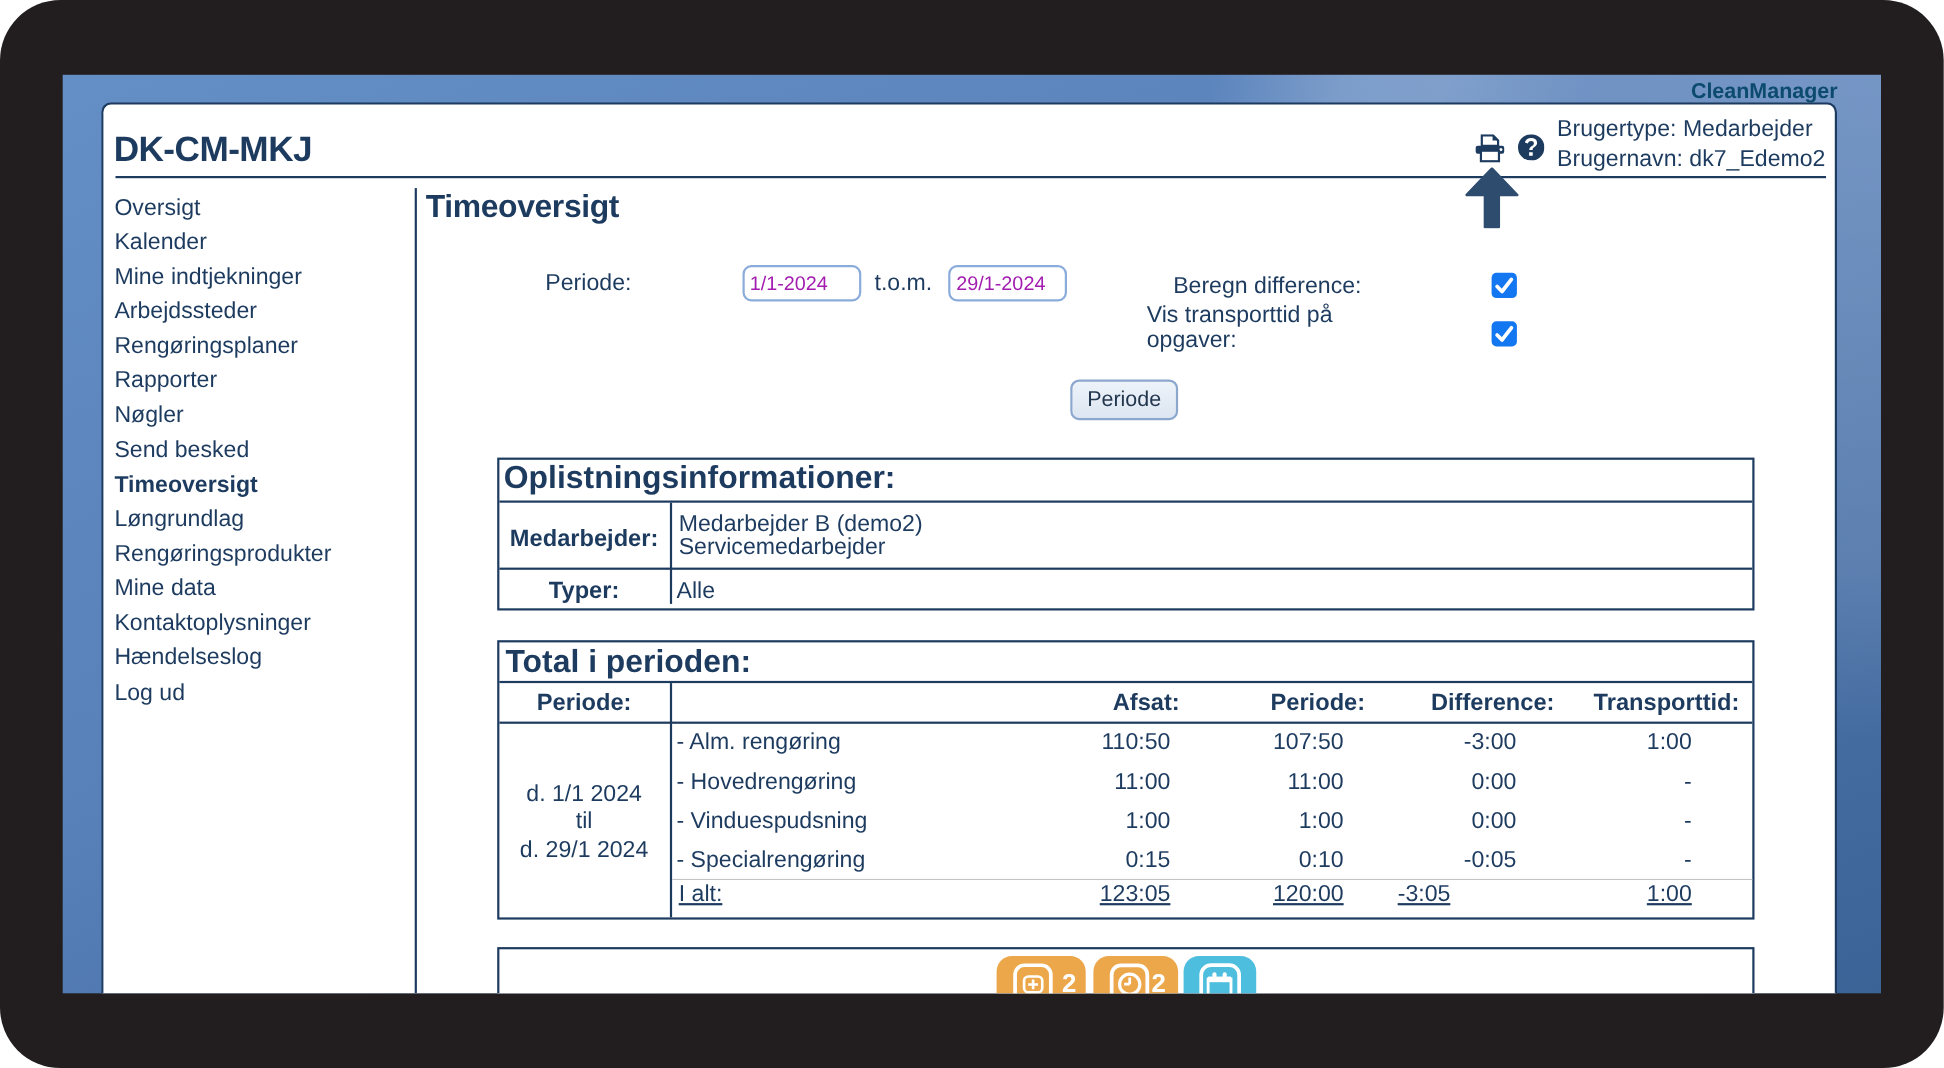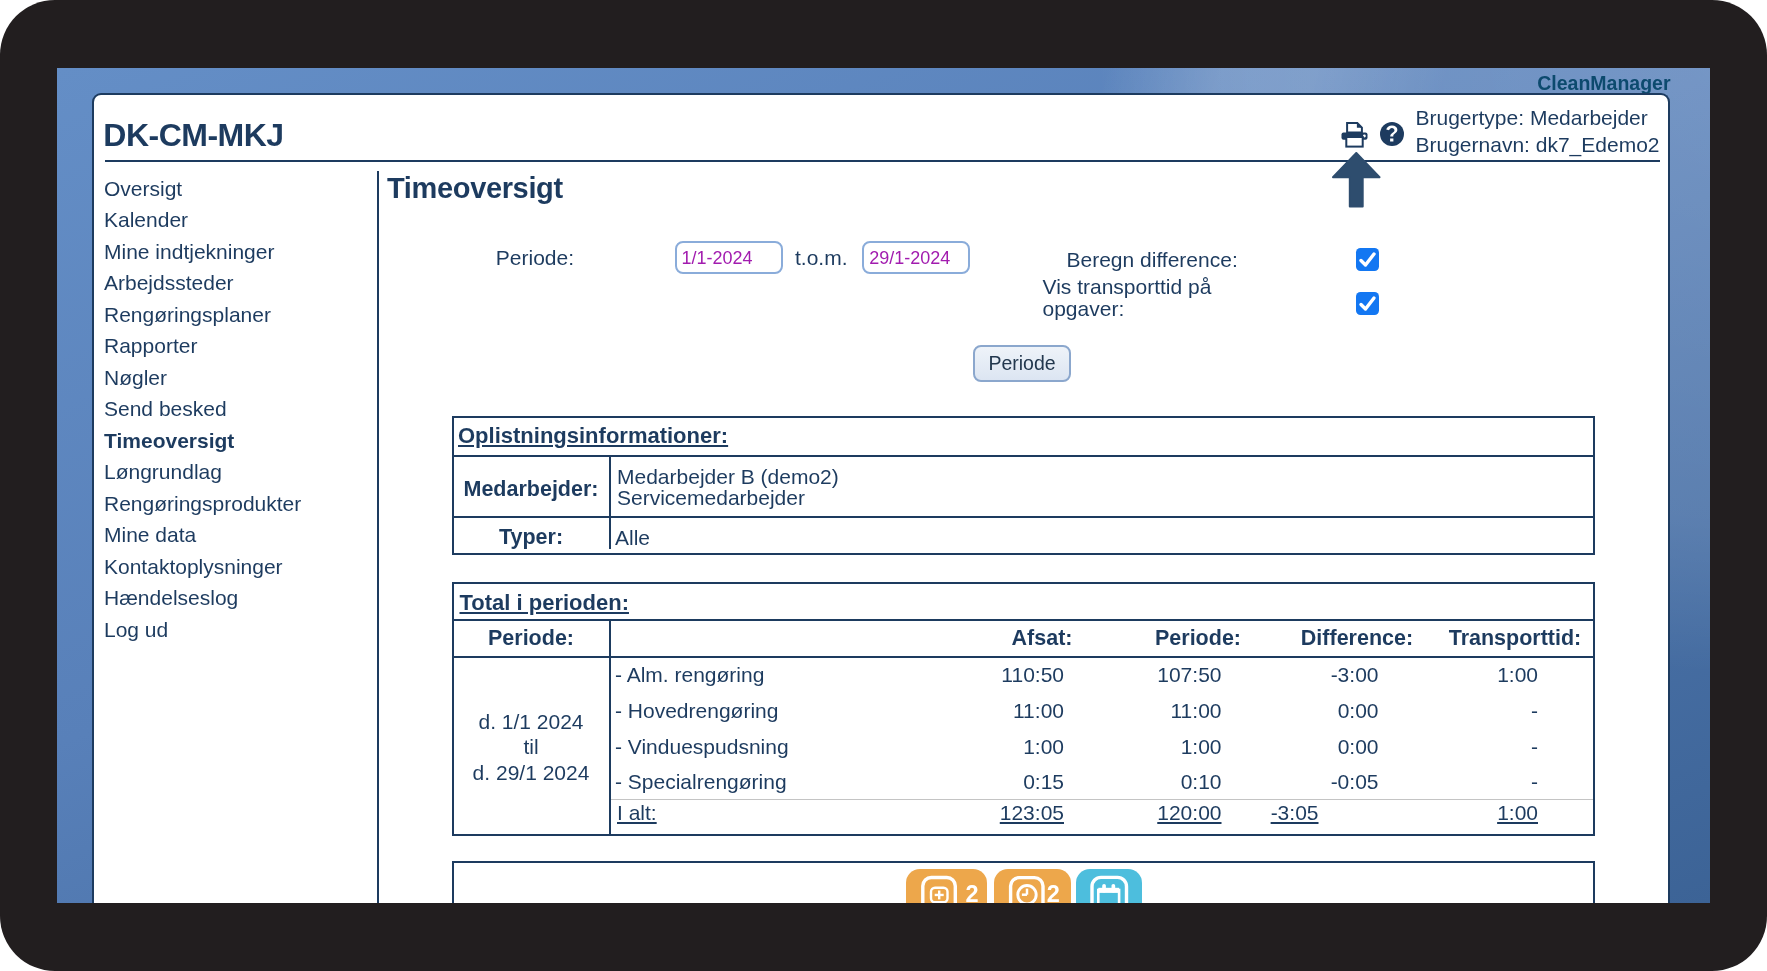--- a/index.html
+++ b/index.html
@@ -43,21 +43,21 @@
   #cb1 { left:1262.5px; top:152.5px; }
   #cb2 { left:1262.5px; top:197px; }
   #btn { left:879.5px; top:249.5px; width:94px; height:33px; border:2.5px solid #8ba7cd;
          border-radius:8px; background:linear-gradient(#eef3f9,#dce5f2);
          font-size:19.5px; color:#22374e; text-align:center; line-height:33px; }
 
   .box { position:absolute; border:2px solid #1d3b5f; background:#fff; }
   #t1 { left:358px; top:320.5px; width:1139px; height:135.5px; }
   #t2 { left:358px; top:486.5px; width:1139px; height:250px; }
   #t3 { left:358px; top:765.5px; width:1139px; height:60px; }
-  .ttl { font-size:22px; line-height:23px; font-weight:bold;text-decoration:underline; }
+  .ttl { font-size:29px; line-height:23px; font-weight:bold; }
   .ibtn { position:absolute; top:773.5px; height:63px; border-radius:14px; }
 </style>
 </head>
 <body>
 <div id="frame"></div>
 <div id="blue"></div>
 <div id="cm">CleanManager</div>
 <div id="panel">
   <div class="abs nv" id="h1">DK-CM-MKJ</div>
   <div class="abs line" id="rule"></div>

